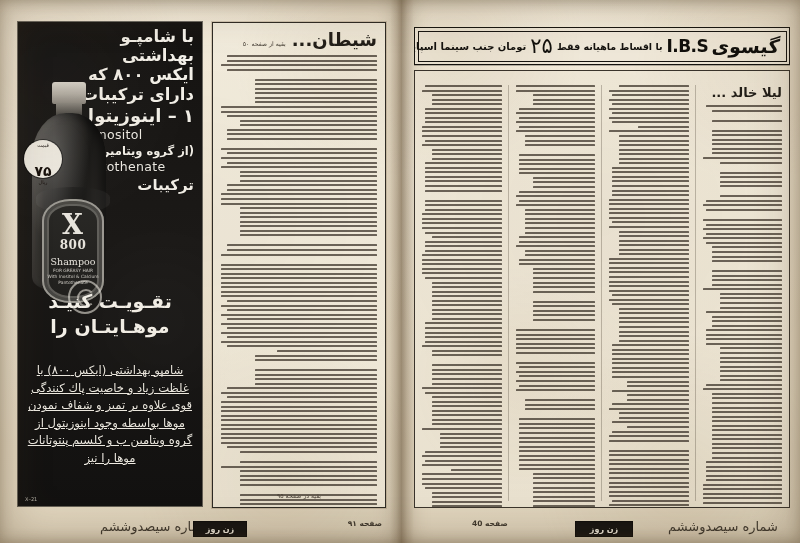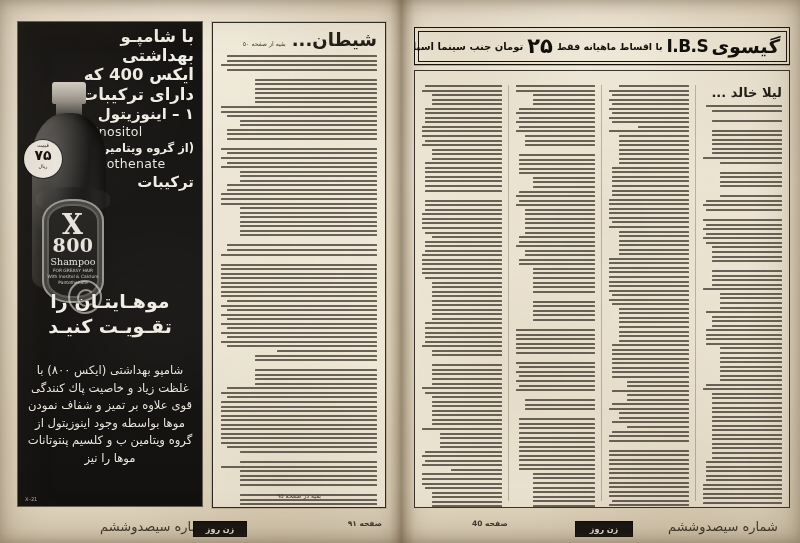--- a/index.html
+++ b/index.html
@@ -75,21 +75,21 @@
   .ad-head{
     position:absolute;right:8px;top:6px;width:116px;
     color:#f4f1ea;text-align:right;direction:rtl;line-height:1.13;
     text-shadow:0 0 1px rgba(0,0,0,.9);
   }
   .ad-head .l{display:block;font-size:16.5px;font-weight:700;letter-spacing:.2px;margin-bottom:1px;}
   .ad-lat{
     display:block;direction:ltr;text-align:left;color:#efece5;
     font-size:12.5px;font-weight:400;letter-spacing:.3px;margin:2px 0 3px 0;
   }
-  .ad-sub{display:block;font-size:15px;font-weight:700;margin-bottom:1px;}
+  .ad-sub{display:block;font-size:18px;font-weight:700;margin-bottom:1px;}
   .ad-bottle{
     position:absolute;left:10px;top:60px;width:84px;height:210px;
   }
   .bt-cap{
     position:absolute;left:24px;top:0;width:34px;height:22px;border-radius:3px 3px 2px 2px;
     background:linear-gradient(180deg,#d8d4cc 0%,#b4afa6 55%,#8d8880 100%);
   }
   .bt-neck{
     position:absolute;left:28px;top:21px;width:26px;height:12px;
     background:linear-gradient(180deg,#8e8a82,#4e4b46);
@@ -109,21 +109,21 @@
   }
   .bt-label{
     position:absolute;left:10px;top:86px;width:62px;height:104px;border-radius:28px/22px;
     background:linear-gradient(180deg,#2a2926 0%,#201f1d 100%);
     box-shadow: inset 0 0 0 2px rgba(226,222,214,.55), inset 0 0 0 5px rgba(0,0,0,.25),
                 inset 0 0 0 7px rgba(210,206,198,.35);
     color:#e9e6df;text-align:center;direction:ltr;
   }
   .bt-label .x{font-size:27px;font-weight:700;line-height:24px;margin-top:14px;
       font-family:"DejaVu Serif","Liberation Serif",serif;letter-spacing:1px;}
-  .bt-label .n8{font-size:19px;font-weight:700;line-height:17px;letter-spacing:.5px;
+  .bt-label .n8{font-size:12px;font-weight:700;line-height:17px;letter-spacing:.5px;
       font-family:"DejaVu Serif","Liberation Serif",serif;}
   .bt-label .sh{font-size:9.5px;line-height:11px;margin-top:2px;
       font-family:"DejaVu Serif","Liberation Serif",serif;}
   .bt-label .fine{font-size:4.4px;line-height:5.2px;opacity:.82;margin-top:1px;}
   .bt-swirl{
     position:absolute;left:26px;top:-6px;width:30px;height:30px;border-radius:50%;
     border:2px solid rgba(226,222,214,.62);
   }
   .bt-swirl:after{
     content:"";position:absolute;left:7px;top:7px;width:14px;height:14px;border-radius:50%;
@@ -140,20 +140,21 @@
   .ad-mid{
     position:absolute;right:8px;top:268px;left:8px;
     color:#f5f2eb;direction:rtl;text-align:center;line-height:1.2;
     text-shadow:0 0 1px rgba(0,0,0,.9);
   }
   .ad-mid .big{display:block;font-size:19px;font-weight:700;letter-spacing:2.5px;margin-bottom:2px;}
   .ad-body{
     position:absolute;right:8px;left:8px;top:340px;
     color:#efece4;direction:rtl;text-align:center;font-size:11.6px;line-height:1.52;
     text-shadow:0 0 1px rgba(0,0,0,.85);
+    text-decoration:underline;
   }
   .ad-foot{
     position:absolute;right:8px;left:8px;bottom:12px;
     color:#f5f2eb;direction:rtl;text-align:center;
     font-size:19px;font-weight:700;letter-spacing:2.5px;
     text-shadow:0 0 1px rgba(0,0,0,.9);
   }
   .ad-code{
     position:absolute;left:7px;bottom:4px;color:#cfcabf;font-size:5px;direction:ltr;opacity:.85;
   }
@@ -189,21 +190,21 @@
   }
   .banner .brand{
     font-size:19px;font-weight:700;color:#12100c;letter-spacing:-.5px;
     transform:skewX(-6deg);white-space:nowrap;
   }
   .banner .ibs{
     font-size:17px;font-weight:700;color:#12100c;direction:ltr;letter-spacing:-.6px;
     font-family:"DejaVu Sans","Liberation Sans",sans-serif;
   }
   .banner .terms{font-size:9.5px;font-weight:700;color:#15120e;white-space:nowrap;}
-  .banner .price{font-size:21px;font-weight:700;color:#12100c;}
+  .banner .price{font-size:21px;font-weight:400;color:#12100c;}
   .banner .addr{font-size:10px;font-weight:700;color:#15120e;white-space:nowrap;}
   
   .rbox{
     position:absolute;left:12px;top:70px;width:374px;height:436px;
     border:1.2px solid #3a342c;
     background:linear-gradient(180deg,#efe8d8 0%,#e9e1cf 100%);
     overflow:hidden;
   }
   .rbox .cols{
     position:absolute;inset:6px 7px 6px 7px;
@@ -238,21 +239,21 @@
 
 <div id="scan">
 
   <div class="page left">
 
     <div class="ad">
       <div class="adgrain"></div>
 
       <div class="ad-head">
         <span class="l">با شامپـو بهداشتی</span>
-        <span class="l">ایکس 400 که</span>
+        <span class="l">ایکس ۸۰۰ که</span>
         <span class="l">دارای ترکیبات</span>
         <span class="ad-sub">۱ – اینوزیتول</span>
         <span class="ad-lat">1. Inositol</span>
         <span class="ad-sub" style="font-size:11.5px">(از گروه ویتامین ب)</span>
         <span class="ad-lat">Pantothenate</span>
         <span class="l" style="font-size:15px;letter-spacing:1.5px">ترکیبات</span>
       </div>
 
       <div class="ad-bottle">
         <div class="bt-cap"></div>
@@ -268,27 +269,27 @@
             <div class="fine">Pantothenate</div>
             <div style="position:relative;height:26px">
               <div class="bt-swirl"></div>
             </div>
           </div>
         </div>
       </div>
 
       <div class="price-badge">
         <span class="pt top">قیمت</span>
-        <span class="pv" style="margin-top:0">۷۵</span>
+        <span class="pv" style="margin-top:16px">۷۵</span>
         <span class="pt">ریال</span>
       </div>
 
       <div class="ad-mid">
+        <span class="big">تقـویـت کنیـد</span>
         <span class="big">موهـایتـان را</span>
-        <span class="big">تقـویـت کنیـد</span>
       </div>
 
       <div class="ad-body">شامپو بهداشتی (ایکس ۸۰۰) با غلظت زیاد و خاصیت پاك کنندگی قوی علاوه بر تمیز و شفاف نمودن موها بواسطه وجود اینوزیتول از گروه ویتامین ب و کلسیم پنتوتانات موها را نیز</div>
 
       <div class="ad-code">X–21</div>
     </div>
 
     <div class="artbox">
       <div class="inner">
         <div class="art-title">

